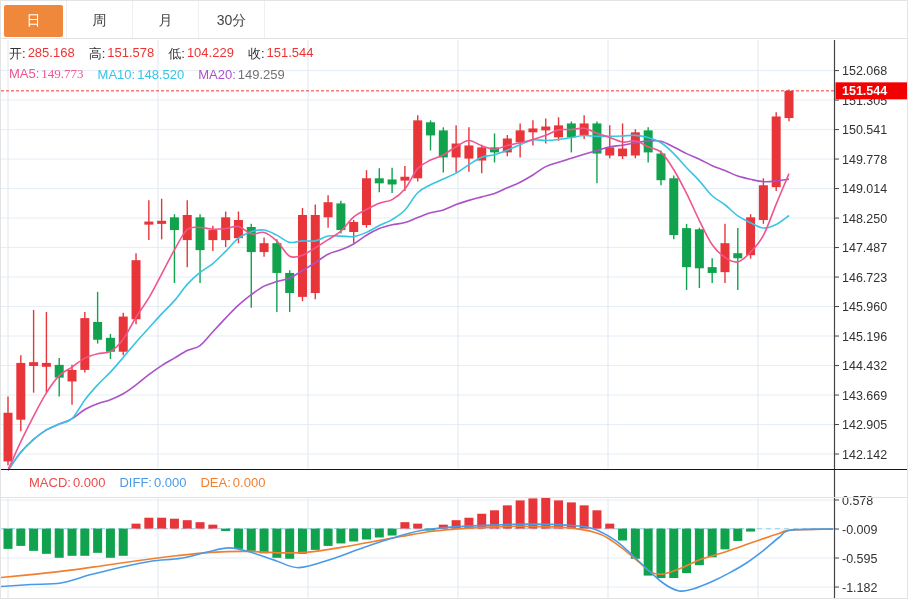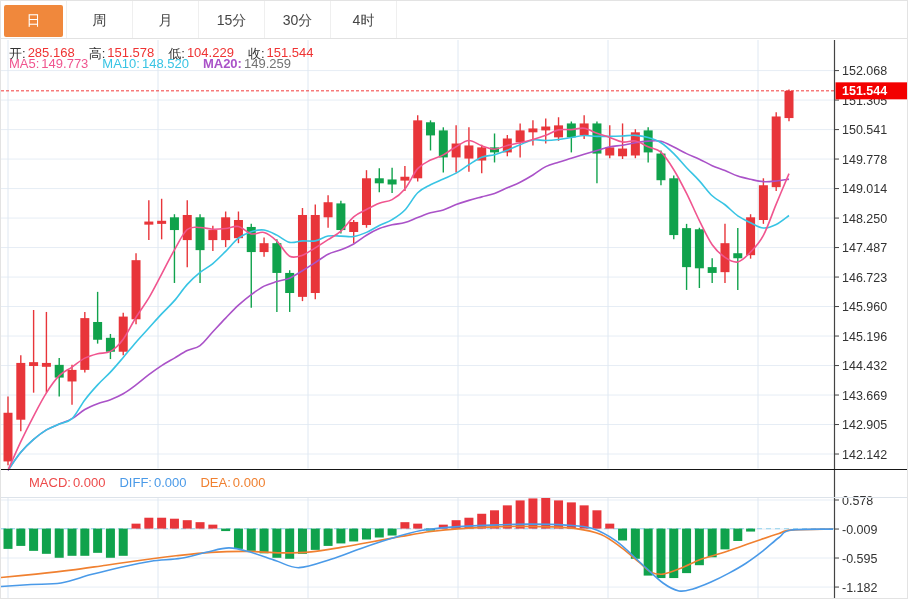--- a/index.html
+++ b/index.html
@@ -11,21 +11,21 @@
          border-right:1px solid #efefef; cursor:pointer; }
   .tab .pill { flex:1; margin:4px 3px 1px 3px; display:flex; align-items:center;
                justify-content:center; font-size:14px; color:#444; border-radius:2px; }
   .tab.active .pill { background:#f0883c; color:#fff; }
   .tab-filler { flex:1; }
   .chart-wrap { position:relative; width:100%; height:560px; }
   #chart-svg { position:absolute; left:0; top:0; }
   .overlay-row { position:absolute; left:8px; display:flex; align-items:center;
                  font-size:13px; white-space:nowrap; pointer-events:none; }
   .ohlc-row { top:6px; }
-  .ma-row { top:17px; }
+  .ma-row { top:27px; }
   .macd-row { top:436px; left:28px; }
   .overlay-row .lbl { color:#333; }
   .overlay-row .val { margin-left:2px; }
   .overlay-row .grp { margin-right:14px; display:flex; }
   .macd-band { position:absolute; left:0; top:430px; width:100%; height:29px;
                border-top:1px solid #161616; border-bottom:1px solid #dde3ea;
                background:transparent; pointer-events:none; }
 </style>
 </head>
 <body>
@@ -35,27 +35,21 @@
       <div class="tab active">
         <span class="pill">日</span>
       </div>
       <div class="tab">
         <span class="pill">周</span>
       </div>
       <div class="tab">
         <span class="pill">月</span>
       </div>
       <div class="tab">
-        <span class="pill">15分</span>
-      </div>
-      <div class="tab">
         <span class="pill">30分</span>
-      </div>
-      <div class="tab">
-        <span class="pill">4时</span>
       </div>
       <div class="tab-filler"></div>
     </div>
   <div class="chart-wrap">
     <svg id="chart-svg" width="908" height="560" viewBox="0 0 908 560">
         <line x1="0" y1="31.59350180505418" x2="833" y2="31.59350180505418" stroke="#e6edf5" stroke-width="1"></line>
         <line x1="0" y1="61.06678700361031" x2="833" y2="61.06678700361031" stroke="#e6edf5" stroke-width="1"></line>
         <line x1="0" y1="90.57870036101139" x2="833" y2="90.57870036101139" stroke="#e6edf5" stroke-width="1"></line>
         <line x1="0" y1="120.05198555956751" x2="833" y2="120.05198555956751" stroke="#e6edf5" stroke-width="1"></line>
         <line x1="0" y1="149.5638989169675" x2="833" y2="149.5638989169675" stroke="#e6edf5" stroke-width="1"></line>
@@ -328,28 +322,28 @@
           <span class="val" style="color: rgb(239, 51, 51);">104.229</span>
         </span>
         <span class="grp">
           <span class="lbl">收:</span>
           <span class="val" style="color: rgb(239, 51, 51);">151.544</span>
         </span>
       </div>
     <div class="overlay-row ma-row" id="ma-row">
         <span class="grp">
           <span class="lbl" style="color: rgb(240, 85, 143);">MA5:</span>
-          <span class="val" style="color: rgb(240, 85, 143);">149.773</span>
+          <span class="val" style="color: rgb(240, 85, 143); font-family: Liberation Serif, serif;">149.773</span>
         </span>
         <span class="grp">
           <span class="lbl" style="color: rgb(56, 196, 228); text-align: right;">MA10:</span>
           <span class="val" style="color: rgb(56, 196, 228);">148.520</span>
         </span>
         <span class="grp">
-          <span class="lbl" style="color: rgb(170, 82, 200); font-weight: bold;">MA20:</span>
+          <span class="lbl" style="color: rgb(170, 82, 200);">MA20:</span>
           <span class="val" style="color: #737373;">149.259</span>
         </span>
       </div>
     <div class="macd-band"></div>
     <div class="overlay-row macd-row" id="macd-row">
         <span class="grp">
           <span class="lbl" style="color: rgb(237, 74, 74);">MACD:</span>
           <span class="val" style="color: rgb(237, 74, 74);">0.000</span>
         </span>
         <span class="grp">

